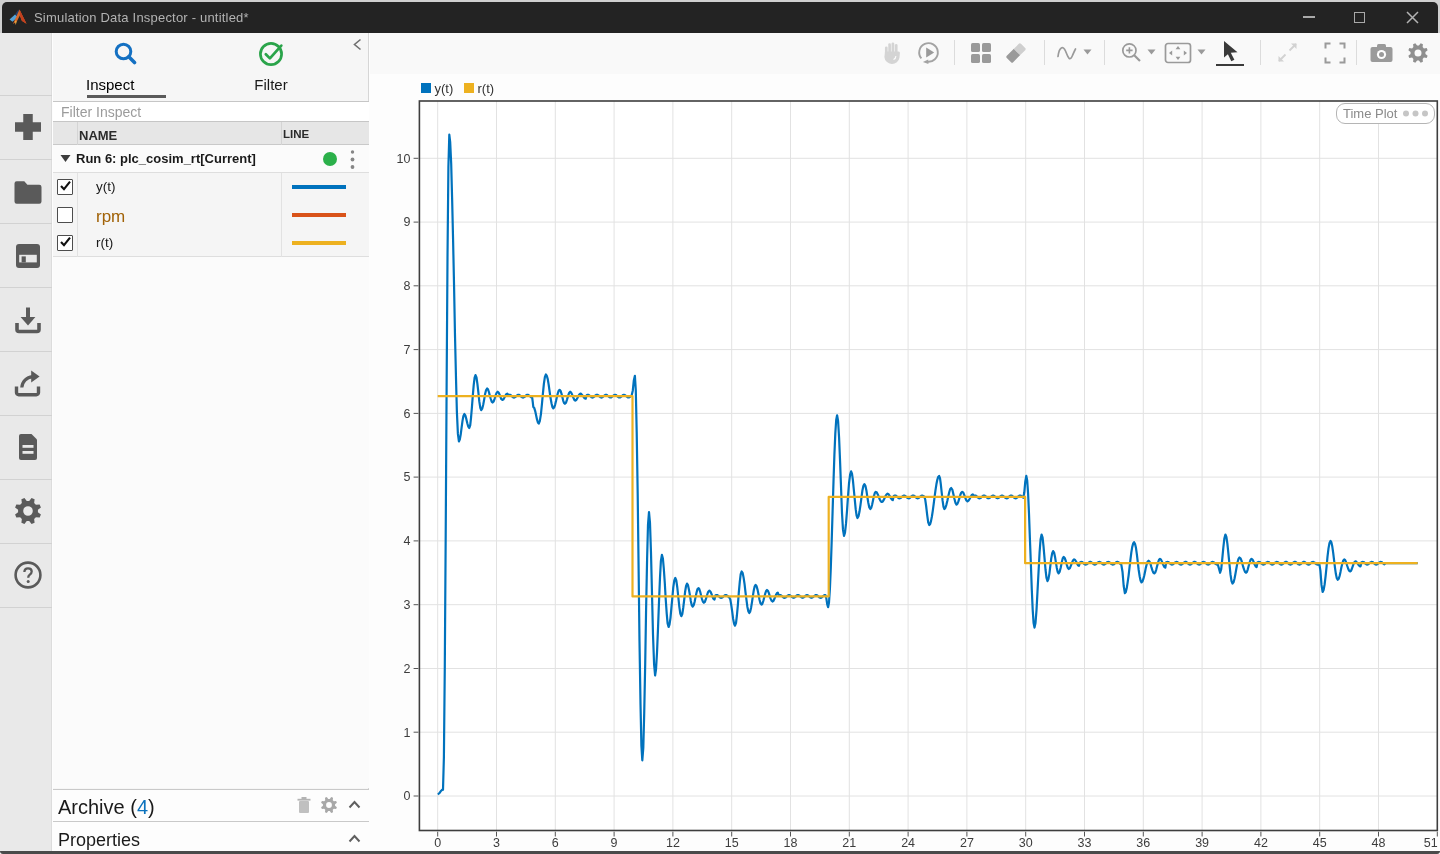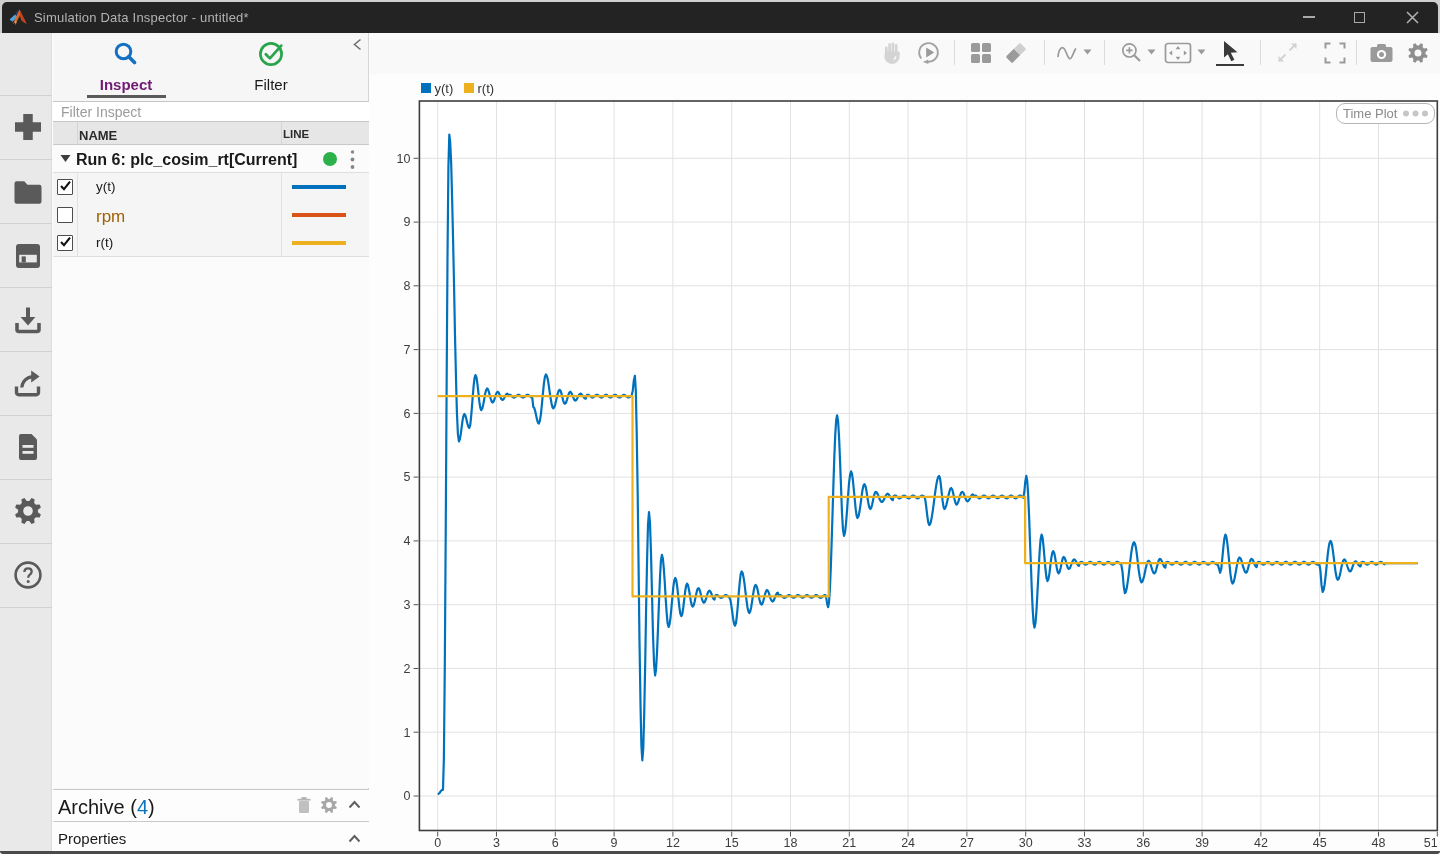--- a/index.html
+++ b/index.html
@@ -80,21 +80,21 @@
  <path d="M11.4 12.1 c0-2.4 1.6-3.7 3.6-3.7 c2.1 0 3.7 1.3 3.7 3.2 c0 1.7-1 2.5-2.1 3.3 c-0.9 0.7-1.3 1.1-1.3 2.3 v0.6" fill="none" stroke="#5a5a5a" stroke-width="2.3"></path>
  <circle cx="15.2" cy="21.6" r="1.5" fill="#5a5a5a"></circle>
 </svg>
 
 <div class="abs" style="left:53px;top:33px;width:316px;height:818px;background:#f6f6f6;border-right:1px solid #d6d6d6"></div>
 
 <svg class="abs" style="left:113px;top:41px" width="24" height="26" viewBox="0 0 24 26">
  <circle cx="10.5" cy="10.5" r="7.3" fill="none" stroke="#1470c2" stroke-width="3"></circle>
  <path d="M15.8 15.8 L21.5 21.5" stroke="#1470c2" stroke-width="3.6" stroke-linecap="round"></path>
 </svg>
-<div class="abs" style="left:86px;top:76px;width:80px;text-align:center;font-size:15px;font-weight:bold;color:#701a75">Inspect</div>
+<div class="abs" style="left:86px;top:76px;width:80px;text-align:left;font-size:15px;font-weight:normal;color:#000000">Inspect</div>
 <div class="abs" style="left:86.5px;top:94.5px;width:79px;height:3px;background:#5a5a5a"></div>
 <svg class="abs" style="left:259px;top:41px" width="26" height="26" viewBox="0 0 26 26">
  <circle cx="12" cy="13" r="10.6" fill="none" stroke="#2aa44a" stroke-width="2.7"></circle>
  <path d="M6.8 13.2 L10.9 17.4 L22.3 4.6" fill="none" stroke="#2aa44a" stroke-width="2.7" stroke-linecap="round" stroke-linejoin="round"></path>
 </svg>
 <div class="abs" style="left:231px;top:76px;width:80px;text-align:center;font-size:15px;color:#1a1a1a">Filter</div>
 <svg class="abs" style="left:352px;top:38px" width="11" height="13" viewBox="0 0 11 13">
  <path d="M8.5 1.5 L2.5 6.5 L8.5 11.5" fill="none" stroke="#707070" stroke-width="1.6"></path>
 </svg>
 
@@ -104,21 +104,21 @@
 <div class="abs" style="left:53px;top:122px;width:316px;height:23px;background:#e6e6e6;border-bottom:1px solid #c9c9c9"></div>
 <div class="abs" style="left:79px;top:128px;font-size:13px;font-weight:bold;color:#2b2b2b">NAME</div>
 <div class="abs" style="left:283px;top:128px;font-size:11.5px;font-weight:bold;color:#2b2b2b">LINE</div>
 <div class="abs" style="left:77px;top:122px;width:1px;height:135px;background:#d4d4d4"></div>
 <div class="abs" style="left:280.5px;top:122px;width:1px;height:135px;background:#d4d4d4"></div>
 
 <div class="abs" style="left:53px;top:145px;width:316px;height:28px;background:#fbfbfb;border-bottom:1px solid #dedede"></div>
 <svg class="abs" style="left:60px;top:154px" width="11" height="9" viewBox="0 0 11 9">
  <polygon points="0.5,1 10.5,1 5.5,8" fill="#3c3c3c"></polygon>
 </svg>
-<div class="abs" style="left:76px;top:151px;font-size:16px;font-weight:bold;color:#1a1a1a">Run 6: plc_cosim_rt[Current]</div>
+<div class="abs" style="left:76px;top:151px;font-size:13px;font-weight:bold;color:#1a1a1a">Run 6: plc_cosim_rt[Current]</div>
 <div class="abs" style="left:322.5px;top:152px;width:14px;height:14px;border-radius:50%;background:#2bb04a"></div>
 <svg class="abs" style="left:349px;top:149px" width="7" height="21" viewBox="0 0 7 21">
  <circle cx="3.5" cy="3" r="1.7" fill="#868686"></circle>
       <circle cx="3.5" cy="10.5" r="1.9" fill="#868686"></circle>
       <circle cx="3.5" cy="18" r="1.9" fill="#868686"></circle>
 </svg>
 
 <div class="abs" style="left:53px;top:173px;width:316px;height:84px;background:#f5f5f5;border-bottom:1px solid #dedede"></div>
 <div class="abs" style="left:77px;top:173px;width:1px;height:84px;background:#e2e2e2"></div>
 <div class="abs" style="left:280.5px;top:173px;width:1px;height:84px;background:#e2e2e2"></div>
@@ -148,21 +148,21 @@
  <rect x="4.5" y="0" width="5" height="2" fill="#b3b3b3"></rect>
 </svg>
 <svg class="abs" style="left:319px;top:795px" width="20" height="20" viewBox="0 0 20 20">
  <path d="M17.13,5.96 L17.90,7.81 L16.05,9.25 L16.05,10.75 L17.90,12.19 L17.13,14.04 L14.81,13.75 L13.75,14.81 L14.04,17.13 L12.19,17.90 L10.75,16.05 L9.25,16.05 L7.81,17.90 L5.96,17.13 L6.25,14.81 L5.19,13.75 L2.87,14.04 L2.10,12.19 L3.95,10.75 L3.95,9.25 L2.10,7.81 L2.87,5.96 L5.19,6.25 L6.25,5.19 L5.96,2.87 L7.81,2.10 L9.25,3.95 L10.75,3.95 L12.19,2.10 L14.04,2.87 L13.75,5.19 L14.81,6.25Z M12.90,10.00 A2.9,2.9 0 1 0 7.10,10.00 A2.9,2.9 0 1 0 12.90,10.00Z" fill="#a8a8a8" fill-rule="evenodd"></path>
 </svg>
 <svg class="abs" style="left:348px;top:800px" width="13" height="9" viewBox="0 0 13 9">
  <path d="M1.5 7.5 L6.5 2 L11.5 7.5" fill="none" stroke="#606060" stroke-width="2"></path>
 </svg>
 <div class="abs" style="left:53px;top:820.5px;width:316px;height:1px;background:#c9c9c9"></div>
 <div class="abs" style="left:53px;top:821.5px;width:316px;height:29.5px;background:#fdfdfd"></div>
-<div class="abs" style="left:58px;top:830px;font-size:15px;color:#1a1a1a">Properties</div>
+<div class="abs" style="left:58px;top:830px;font-size:18px;color:#1a1a1a">Properties</div>
 <svg class="abs" style="left:348px;top:834px" width="13" height="9" viewBox="0 0 13 9">
  <path d="M1.5 7.5 L6.5 2 L11.5 7.5" fill="none" stroke="#606060" stroke-width="2"></path>
 </svg>
 
 <div class="abs" style="left:370px;top:33px;width:1070px;height:41px;background:#f9f9f9"></div>
 <div class="abs" style="left:954px;top:40px;width:1px;height:25px;background:#dcdcdc"></div>
 <div class="abs" style="left:1043.5px;top:40px;width:1px;height:25px;background:#dcdcdc"></div>
 <div class="abs" style="left:1104px;top:40px;width:1px;height:25px;background:#dcdcdc"></div>
 <div class="abs" style="left:1260px;top:40px;width:1px;height:25px;background:#dcdcdc"></div>
 <div class="abs" style="left:1355.5px;top:40px;width:1px;height:25px;background:#dcdcdc"></div>

